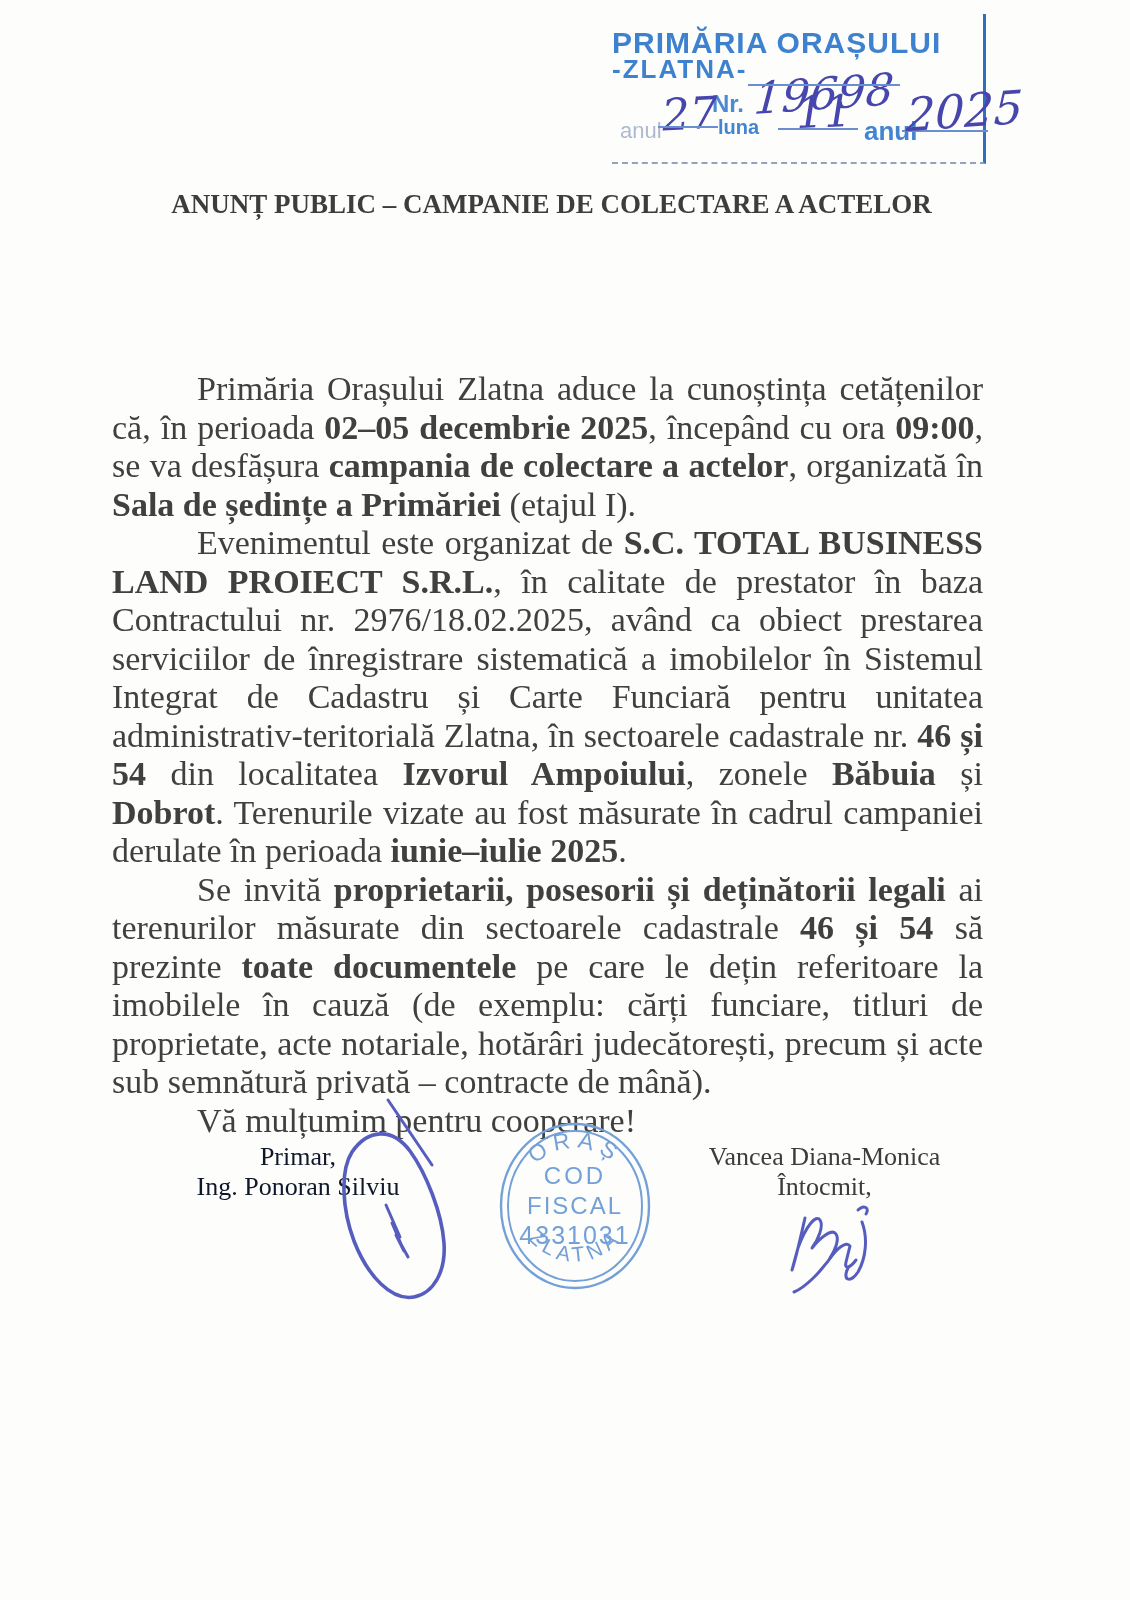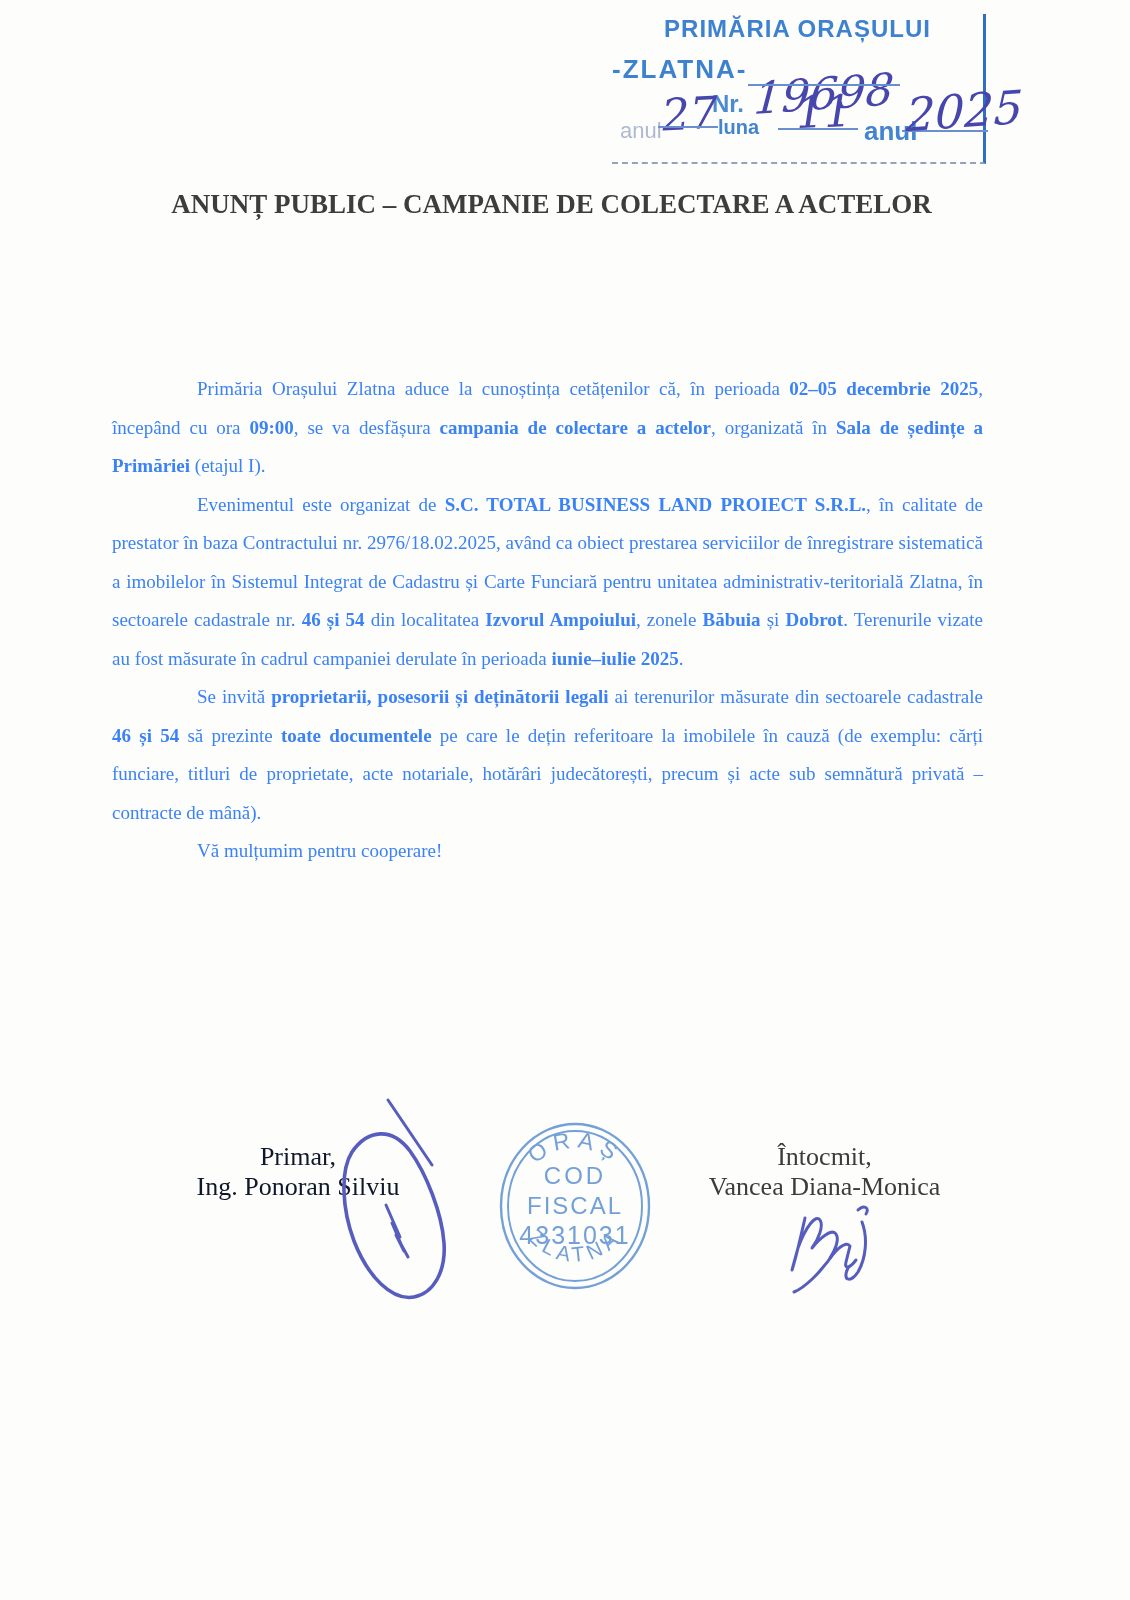--- a/index.html
+++ b/index.html
@@ -8,22 +8,22 @@
     background:#fdfdfb;overflow:hidden;
     font-family:"Liberation Serif",serif;color:#383838;
   }
 
   
   .reg-stamp{
     position:absolute;left:612px;top:14px;width:371px;height:148px;
     color:#2e78cc;font-family:"Liberation Sans",sans-serif;
     border-right:3px solid #2f6fc2;border-bottom:2px dashed #93a2bd;
   }
-  .reg-org1{position:absolute;left:0;top:1px;width:100%;text-align:center;
-    font-size:24px;font-weight:bold;letter-spacing:1px;opacity:.92;}
+  .reg-org1{position:absolute;left:0;top:12px;width:100%;
+    font-size:30px;font-weight:bold;letter-spacing:1px;opacity:.92;}
   .reg-org2{position:absolute;left:0;top:40px;width:100%;text-align:left;
     font-size:26px;font-weight:bold;letter-spacing:2px;opacity:.92;}
   .reg-nr-label{position:absolute;left:100px;top:76px;font-size:24px;font-weight:bold;opacity:.85;text-align:center;}
   .hand{font-family:"DejaVu Serif",serif;font-style:italic;color:#4746ad;white-space:nowrap;}
   .reg-nr-value{position:absolute;left:142px;top:54px;font-size:44px;
     transform:rotate(-4deg) skewX(-8deg);}
   .u{position:absolute;border-bottom:2px solid #6a8fd0;}
   .u-nr{left:136px;top:70px;width:152px;}
   .u-d1{left:46px;top:112px;width:60px;}
   .u-d2{left:166px;top:114px;width:80px;}
@@ -38,21 +38,21 @@
 
   
   .title{
     position:absolute;left:116px;top:186px;width:871px;text-align:center;
     font-weight:bold;font-size:27px;line-height:37px;color:#3d3d3d;
   }
 
   
   .body-text{
     position:absolute;left:112px;top:370px;width:871px;
-    font-size:19px;line-height:38.5px;text-align:justify;color:#3b82f6;
+    font-size:34px;line-height:38.5px;text-align:justify;color:#404040;
   }
   .body-text p{margin:0;text-indent:85px;}
 
   
   .sig-left{position:absolute;left:178px;top:1142px;width:240px;text-align:center;
     font-size:26px;line-height:30px;color:#0f172a;}
   .sig-right{position:absolute;left:702px;top:1142px;width:245px;text-align:center;
     font-size:26px;line-height:30px;color:#3c3c3c;}
   svg{position:absolute;overflow:visible;}
   .sig-svg-left{left:320px;top:1085px;}
@@ -91,22 +91,22 @@
     <p><span>Evenimentul este organizat de </span><b>S.C. TOTAL BUSINESS LAND PROIECT S.R.L.</b><span>, în calitate de prestator în baza Contractului nr. 2976/18.02.2025, având ca obiect prestarea serviciilor de înregistrare sistematică a imobilelor în Sistemul Integrat de Cadastru și Carte Funciară pentru unitatea administrativ-teritorială Zlatna, în sectoarele cadastrale nr. </span><b>46 și 54</b><span> din localitatea </span><b>Izvorul Ampoiului</b><span>, zonele </span><b>Băbuia</b><span> și </span><b>Dobrot</b><span>. Terenurile vizate au fost măsurate în cadrul campaniei derulate în perioada </span><b>iunie–iulie 2025</b><span>.</span></p>
     <p><span>Se invită </span><b>proprietarii, posesorii și deținătorii legali</b><span> ai terenurilor măsurate din sectoarele cadastrale </span><b>46 și 54</b><span> să prezinte </span><b>toate documentele</b><span> pe care le dețin referitoare la imobilele în cauză (de exemplu: cărți funciare, titluri de proprietate, acte notariale, hotărâri judecătorești, precum și acte sub semnătură privată – contracte de mână).</span></p>
     <p><span>Vă mulțumim pentru cooperare!</span></p>
   </div>
 
   <div class="sig-left">
     <div>Primar,</div>
     <div>Ing. Ponoran Silviu</div>
   </div>
   <div class="sig-right">
+    <div>Vancea Diana-Monica</div>
     <div>Întocmit,</div>
-    <div>Vancea Diana-Monica</div>
   </div>
 
   <svg class="sig-svg-left" width="140" height="225" viewBox="0 0 140 225" fill="none" stroke="#565dbe" stroke-linecap="round" stroke-linejoin="round">
     <path d="M 68,15 L 112,80" stroke-width="3"></path>
     <path d="M 32,67 C 48,44 72,42 90,66 C 106,88 122,128 124,158 C 126,186 114,208 94,212 C 72,216 48,192 34,156 C 22,124 20,86 32,67 Z" stroke-width="3.6"></path>
     <path d="M 66,120 L 80,152 L 72,138 L 84,166 L 76,150 L 88,172" stroke-width="3"></path>
   </svg>
 
   <svg class="fiscal-svg" width="156" height="172" viewBox="0 0 156 172">
     <ellipse cx="78" cy="86" rx="74" ry="82" fill="none" stroke="#74a0d8" stroke-width="2.4"></ellipse>

